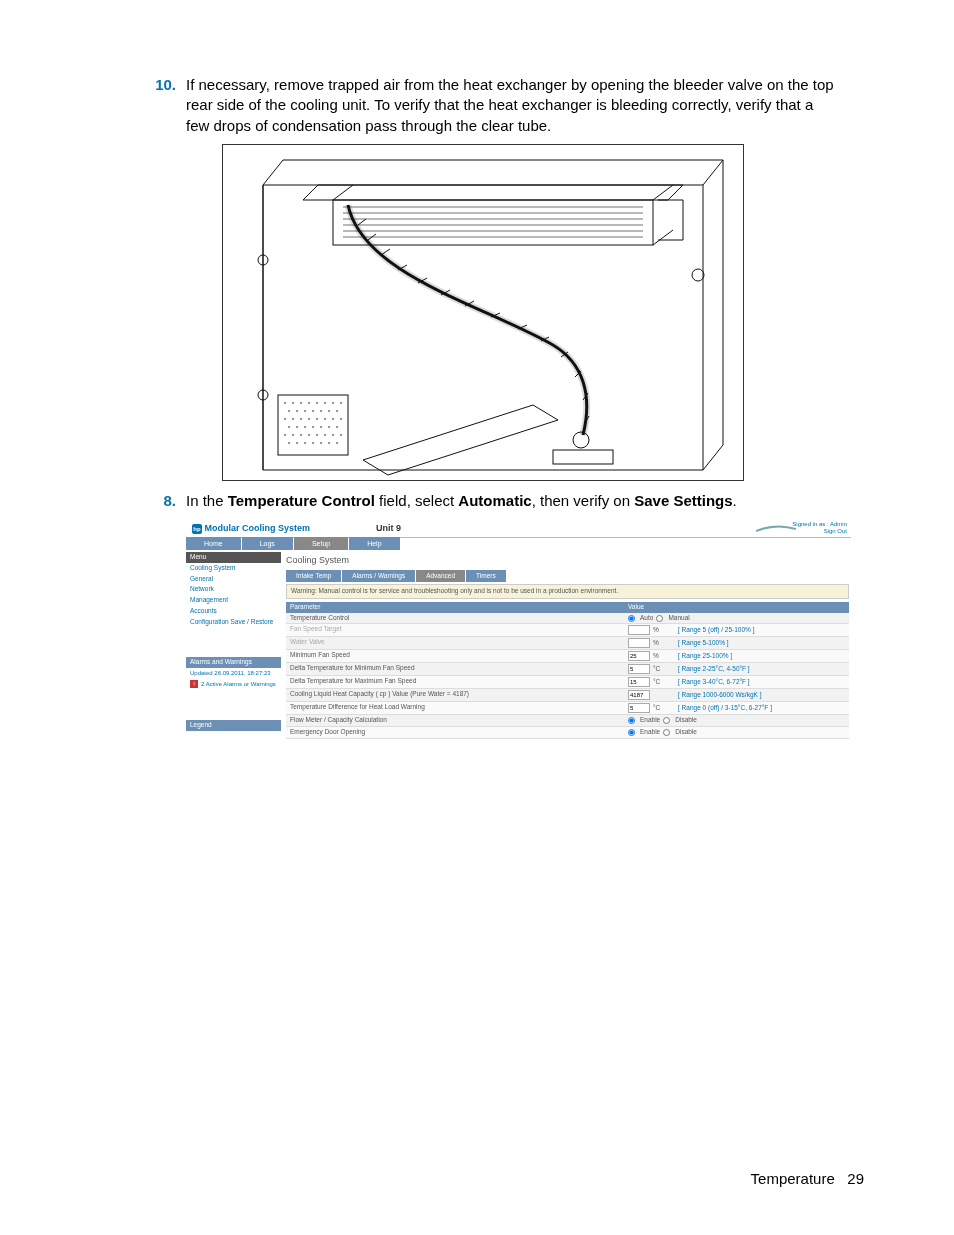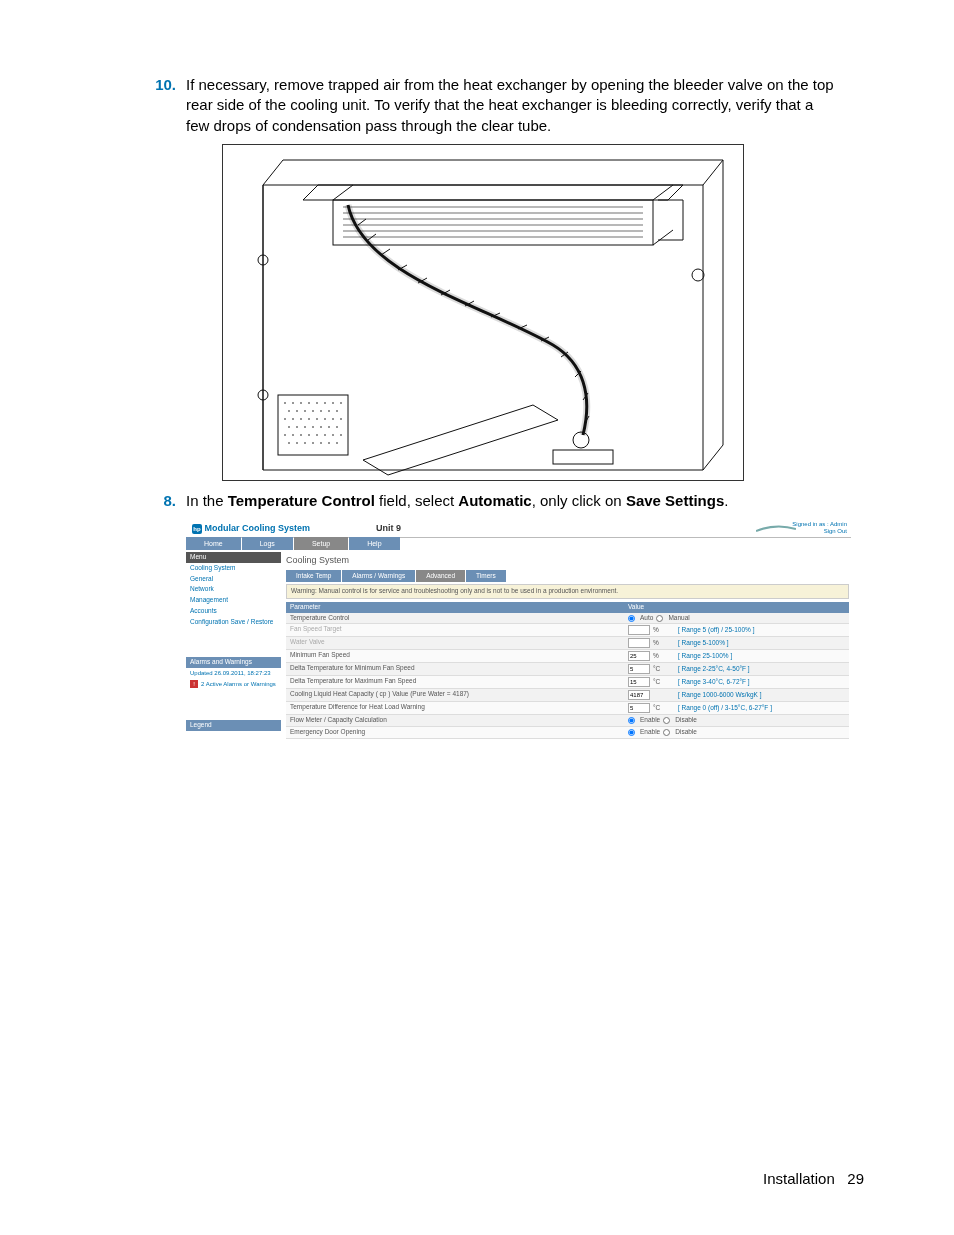--- a/index.html
+++ b/index.html
@@ -146,21 +146,21 @@
               <circle cx="40" cy="115" r="5"></circle>
               <circle cx="40" cy="250" r="5"></circle>
             </g>
           </svg>
         </div>
       </li>
 
 
       <li>
         <span class="num">8.</span>
-        <span>In the </span><span class="bold">Temperature Control</span><span> field, select </span><span class="bold">Automatic</span><span>, only click on </span><span class="bold">Save Settings</span><span>.</span>
+        <span>In the </span><span class="bold">Temperature Control</span><span> field, select </span><span class="bold">Automatic</span><span>, then verify on </span><span class="bold">Save Settings</span><span>.</span>
 
         
         <div class="screenshot-box">
           <div class="ss-header">
             <span class="ss-logo">
               <span style="display:inline-block;width:10px;height:10px;background:#0073b1;color:#fff;text-align:center;line-height:10px;font-size:6px;border-radius:2px;">hp</span>
               <span>Modular Cooling System</span>
             </span>
             <span class="ss-title">Unit 9</span>
             <svg class="ss-swoosh" width="40" height="14">
@@ -291,15 +291,15 @@
             </div>
 
           </div>
         </div>
       </li>
     </ol>
 
   </div>
 
   <div class="footer">
-    <span>Installation</span>&nbsp;&nbsp;&nbsp;<span>29</span>
+    <span>Temperature</span>&nbsp;&nbsp;&nbsp;<span>29</span>
   </div>
 </div>
 
 </body></html>

